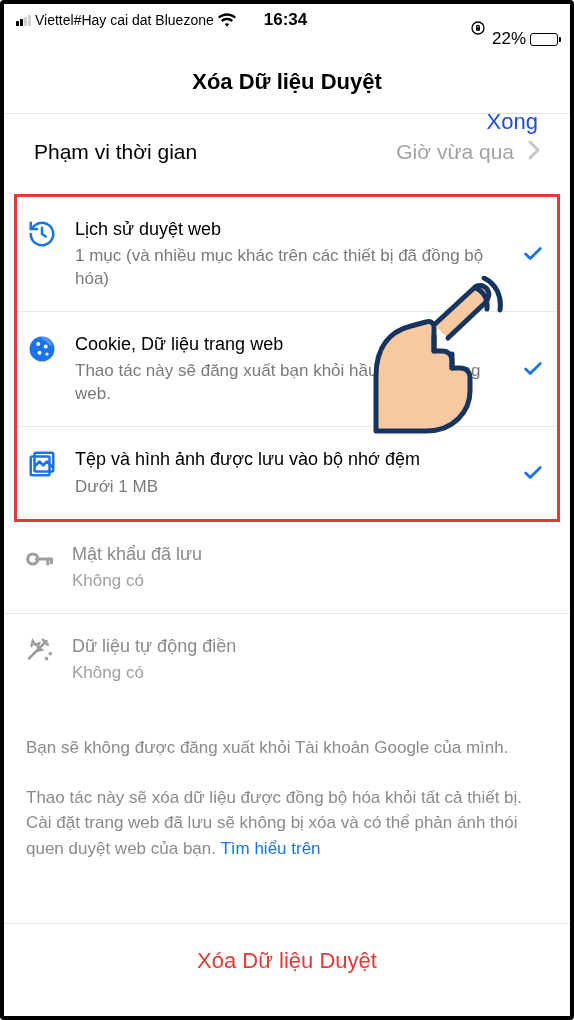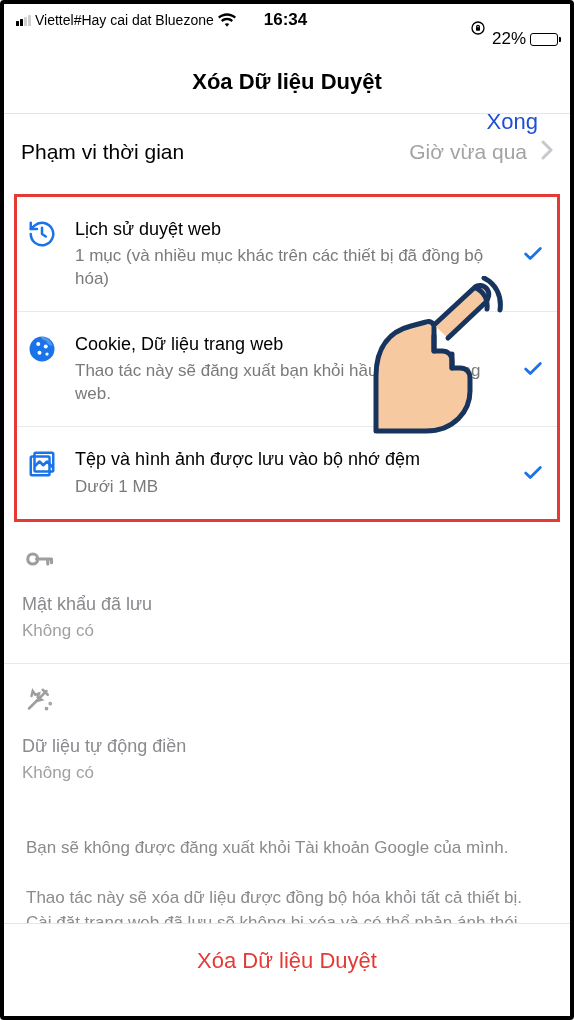--- a/index.html
+++ b/index.html
@@ -49,39 +49,39 @@
       border-bottom: 1px solid #e5e5e5;
     }
     .header-title { font-size: 22px; font-weight: 700; color: #000; }
     .header-done {
       position: absolute; right: 32px; top: 50%; transform: translateY(-50%);
       color: #1d4ed8; font-size: 22px; font-weight: 400; margin-top: 39px;
     }
 
     
     .time-range {
-      display: flex; align-items: center; padding: 26px 17px;
+      display: flex; align-items: center; padding: 26px 30px;
     }
     .time-range-label { font-size: 21px; color: #000; flex: 0 0 auto; }
     .time-range-value { margin-left: auto; font-size: 21px; color: #a3a3a3; padding-right: 14px;}
     .chevron { color: #c7c7cc; }
 
     
     .highlight-box {
       border: 3px solid #e53935;
       margin: 4px 10px 0 10px;
     }
     .option-row {
       display: flex; align-items: flex-start; gap: 16px;
       padding: 20px 10px 20px 8px;
       border-bottom: 1px solid #e9e9e9;
       position: relative;
     }
     .option-row:last-child { border-bottom: none; }
-    .outside-group { padding: 20px 20px 20px 18px; flex-direction: column; }
+    .outside-group { padding: 20px 20px 20px 18px; }
     .option-icon { width: 34px; flex:0 0 34px; display:flex; justify-content:center; padding-top:2px;}
     .option-text { flex: 1; }
     .option-title { font-size: 18px; color: #000; line-height: 1.35; }
     .option-sub { font-size: 17px; color: #7a7a7a; margin-top: 4px; line-height: 1.35;}
     .check { flex: 0 0 28px; display:flex; align-items:center; justify-content:center; align-self:center; }
     .check svg { display:block; }
     .disabled .option-title { color: #8a8a8f; }
     .disabled .option-sub { color: #a0a0a5; }
 
     

